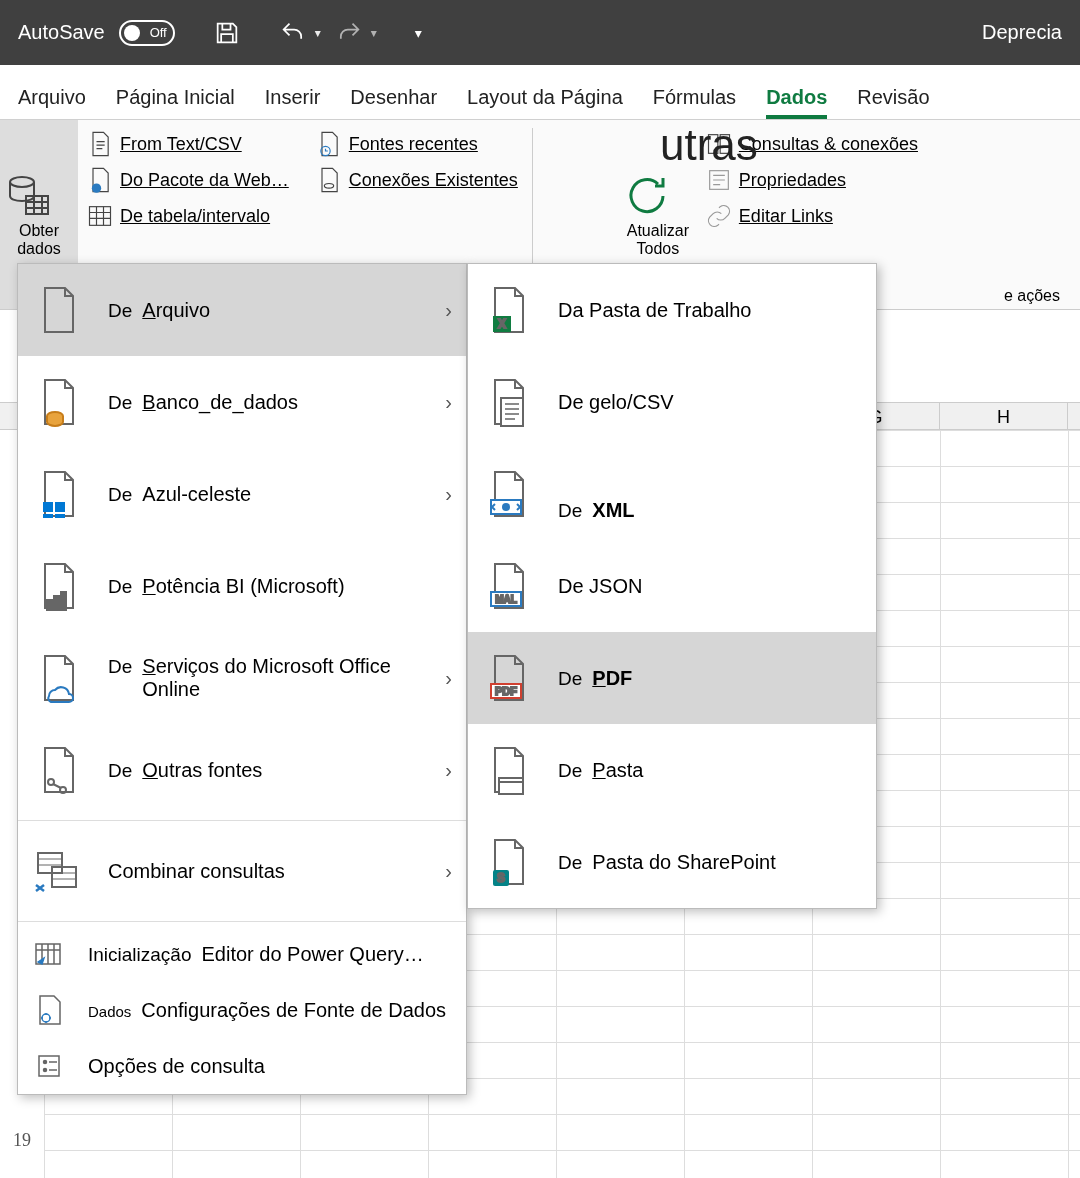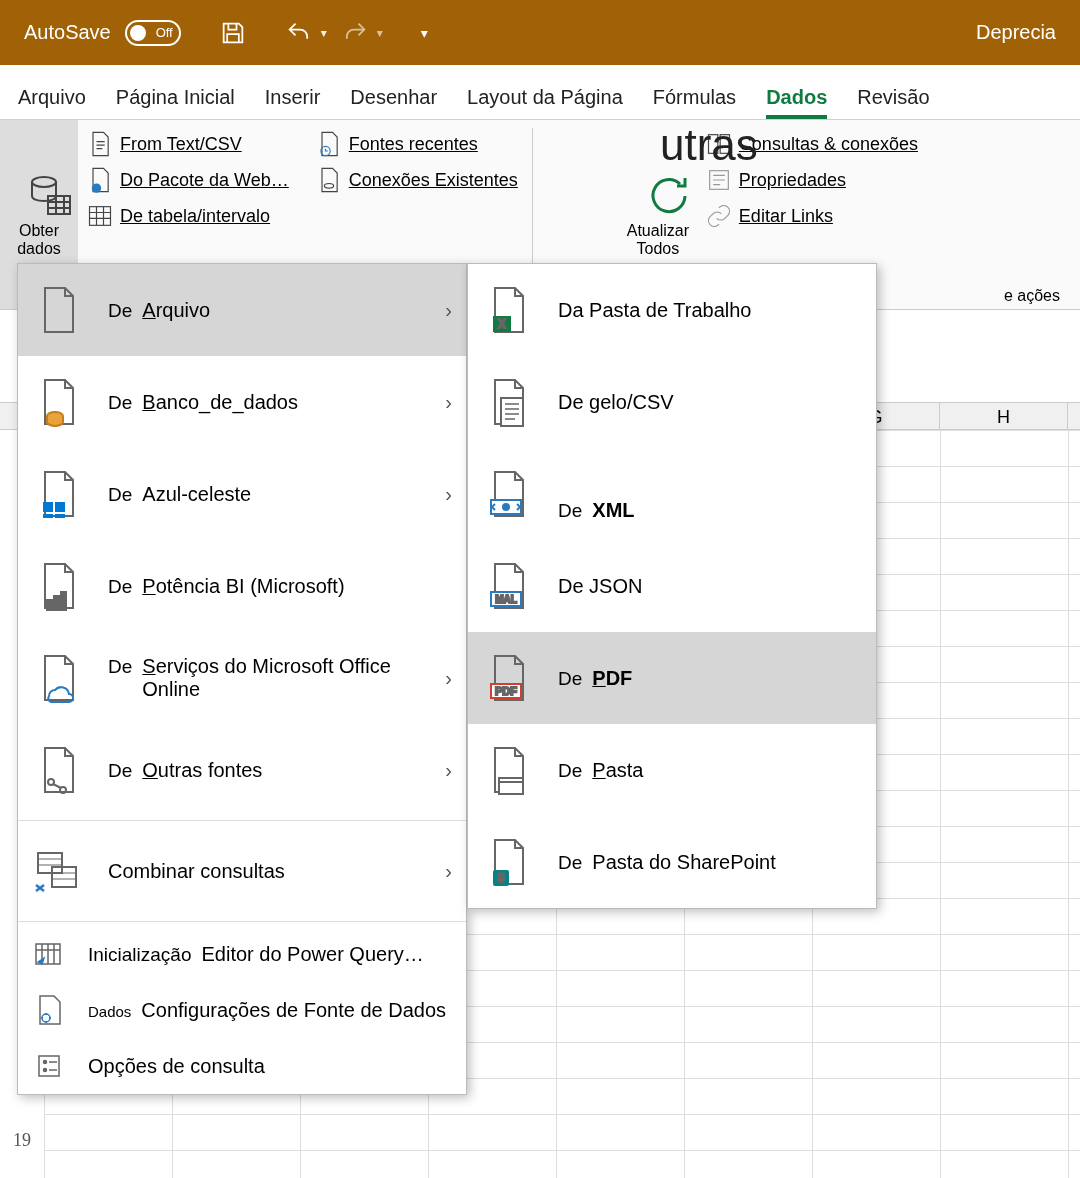--- a/index.html
+++ b/index.html
@@ -1,23 +1,23 @@
 <!DOCTYPE html>
 <html><head>
 <meta charset="utf-8">
 <style>
   * { box-sizing: border-box; margin: 0; padding: 0; font-family: "Segoe UI", Arial, sans-serif; }
   body { width: 1080px; height: 1178px; background: #fff; overflow: hidden; font-size: 18px; }
   
   .titlebar {
     height: 65px;
-    background: #a16207;
+    background: #404040;
     display: flex;
     align-items: center;
-    padding: 0 24px;
+    padding: 0 18px;
     color: #fff;
     gap: 14px;
   }
   .autosave-label { font-size: 20px; }
   .autosave-toggle {
     width: 56px; height: 26px;
     border: 2px solid #fff; border-radius: 13px;
     display: flex; align-items: center; justify-content: flex-end;
     padding: 0 6px 0 0; position: relative; font-size: 13px;
   }
@@ -40,21 +40,21 @@
   .tab.active { color: #0f7b41; font-weight: 600; border-bottom: 4px solid #0f7b41; padding-bottom: 6px; }
   
   .ribbon {
     height: 190px;
     display: flex;
     background: #fafafa;
     border-bottom: 1px solid #ccc;
     position: relative;
   }
   .ribbon-group { display: flex; flex-direction: column; padding: 6px 6px 24px 6px; text-decoration: underline; }
-  .vert-btn { display: flex; flex-direction: column; align-items: flex-end; justify-content: center; width: 78px; padding: 4px; gap: 2px; font-size: 16px; text-align: center; cursor: pointer; }
+  .vert-btn { display: flex; flex-direction: column; align-items: flex-start; justify-content: center; width: 78px; padding: 4px; gap: 2px; font-size: 16px; text-align: center; cursor: pointer; }
   .vert-btn.active { background: #ddd; }
   .small-row { display: flex; align-items: center; gap: 6px; font-size: 18px; padding: 4px 2px; cursor: pointer; }
   .ribbon-icon { width: 28px; height: 28px; }
   .big-icon { width: 48px; height: 48px; }
   .ribbon-divider { width: 1px; background: #ccc; margin: 8px 6px; }
   .gelo { font-size: 44px; font-weight: 300; color: #222; position: absolute; left: 660px; top: 0; }
   
   .grid-area { position: relative; height: 868px; background: #fff; }
   .col-headers { position: absolute; top: 92px; left: 0; right: 0; height: 28px; display: flex; border-top: 1px solid #ccc; border-bottom: 1px solid #ccc; background: #f0f0f0; }
   .col-header { width: 128px; text-align: center; font-size: 18px; border-right: 1px solid #ccc; line-height: 28px; }

